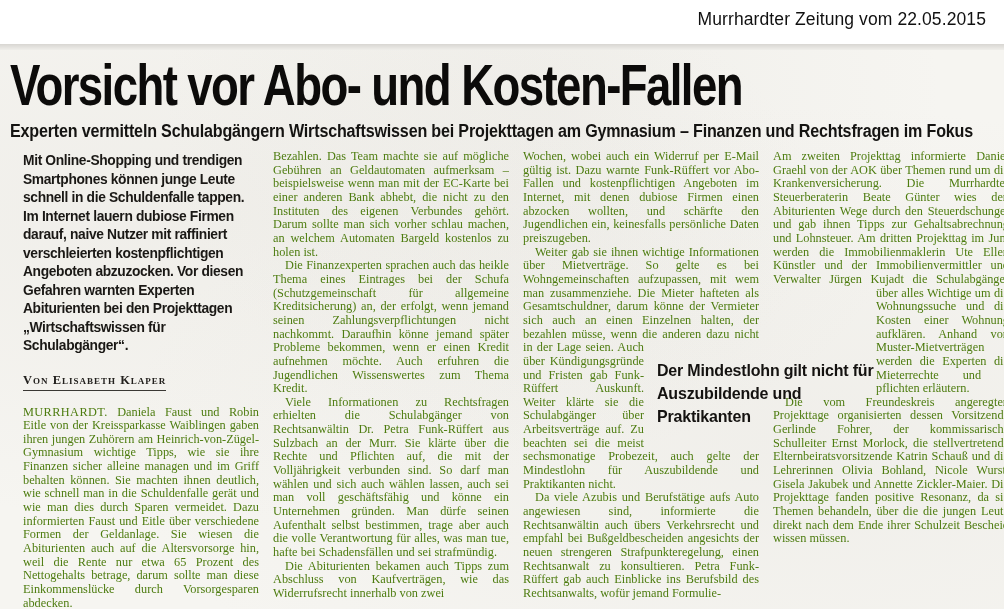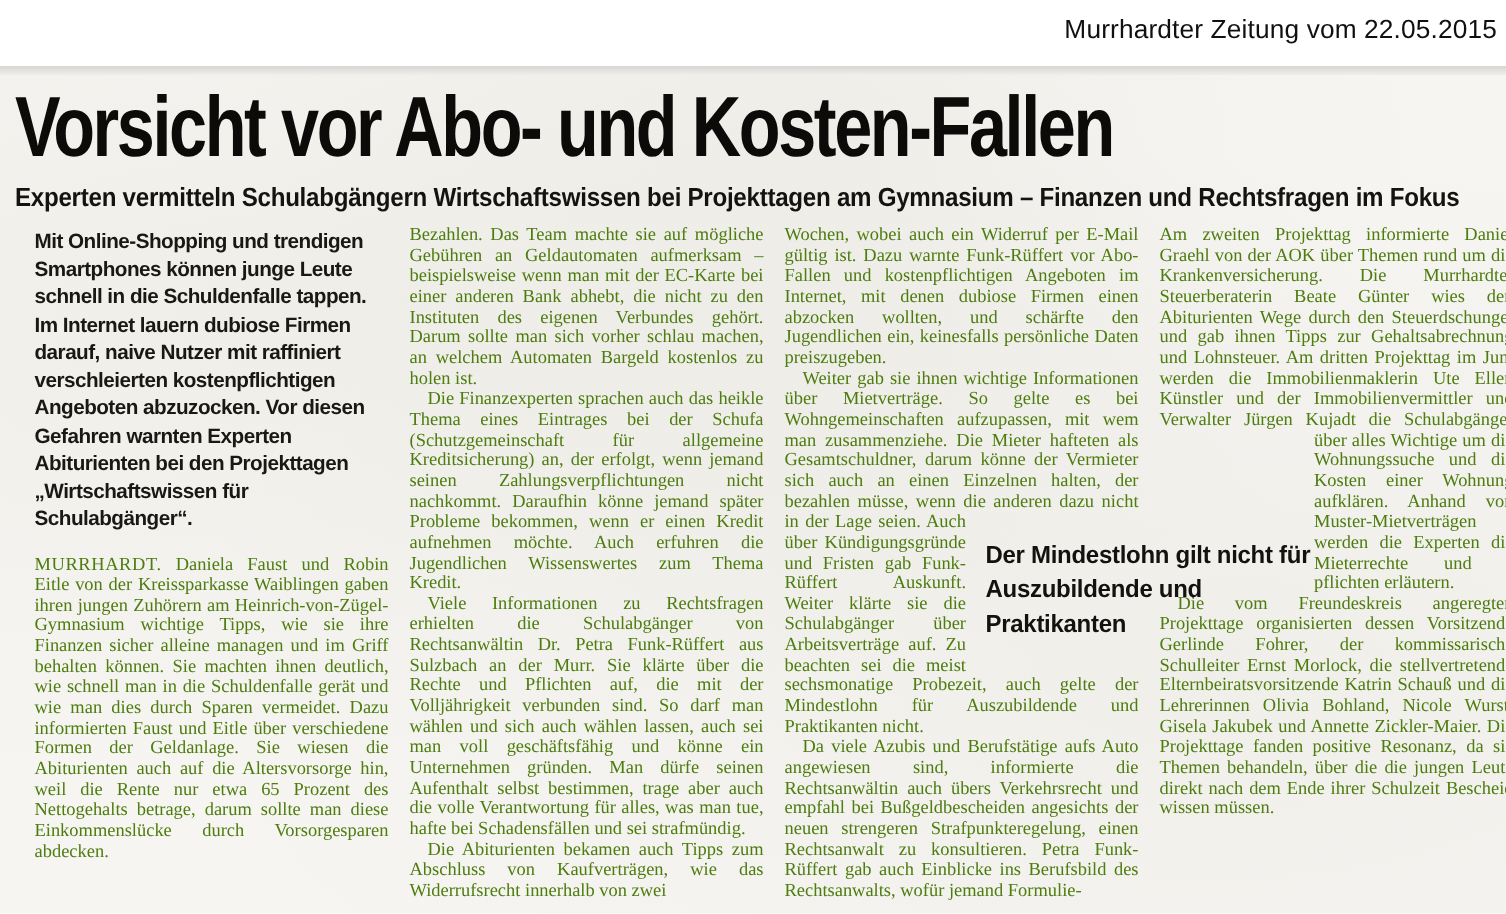--- a/index.html
+++ b/index.html
@@ -15,21 +15,21 @@
       radial-gradient(ellipse at 18% 30%, rgba(210,206,198,.18), transparent 55%),
       radial-gradient(ellipse at 80% 70%, rgba(205,201,193,.15), transparent 60%),
       radial-gradient(ellipse at 55% 10%, rgba(200,196,188,.12), transparent 50%),
       #f6f5f1;
   }
   .scan-edge{
     position:absolute;left:0;top:44px;width:1004px;height:6px;
     background:linear-gradient(#d8d6d2,#efeeea);
   }
   .masthead{
-    position:absolute;top:9px;right:6px;
+    position:absolute;top:9px;right:18px;
     font-family:"Liberation Sans", sans-serif;
     font-size:17.5px;color:#101010;letter-spacing:.1px;
   }
   .headline{
     position:absolute;left:10px;top:52px;margin:0;
     font-family:"Liberation Sans", sans-serif;
     font-weight:bold;font-size:57px;color:#0c0b0a;
     letter-spacing:-2px;white-space:nowrap;
     transform:scaleX(.80);transform-origin:left top;
   }
@@ -86,20 +86,23 @@
 
 <div class="masthead">Murrhardter Zeitung vom 22.05.2015</div>
 
 <h1 class="headline">Vorsicht vor Abo- und Kosten-Fallen</h1>
 <h2 class="subheadline">Experten vermitteln Schulabgängern Wirtschaftswissen bei Projekttagen am Gymnasium – Finanzen und Rechtsfragen im Fokus</h2>
 
 <div class="columns">
 
   <div class="col">
     <div class="lead">Mit Online-Shopping und trendigen Smartphones können junge Leute schnell in die Schuldenfalle tappen. Im Internet lauern dubiose Firmen darauf, naive Nutzer mit raffiniert verschleierten kostenpflichtigen Angeboten abzuzocken. Vor diesen Gefahren warnten Experten Abiturienten bei den Projekttagen „Wirtschaftswissen für Schulabgänger“.</div>
+    <div>
+      <span class="byline">Von Elisabeth Klaper</span>
+    </div>
     <p class="bodytext"><span class="dateline">MURRHARDT.</span><span> Daniela Faust und Robin Eitle von der Kreissparkasse Waiblingen gaben ihren jungen Zuhörern am Heinrich-von-Zügel-Gymnasium wichtige Tipps, wie sie ihre Finanzen sicher alleine managen und im Griff behalten können. Sie machten ihnen deutlich, wie schnell man in die Schuldenfalle gerät und wie man dies durch Sparen vermeidet. Dazu informierten Faust und Eitle über verschiedene Formen der Geldanlage. Sie wiesen die Abiturienten auch auf die Altersvorsorge hin, weil die Rente nur etwa 65 Prozent des Nettogehalts betrage, darum sollte man diese Einkommenslücke durch Vorsorgesparen abdecken.</span></p>
 
   </div>
 
   <div class="col">
     <p class="bodytext">Bezahlen. Das Team machte sie auf mögliche Gebühren an Geldautomaten aufmerksam – beispielsweise wenn man mit der EC-Karte bei einer anderen Bank abhebt, die nicht zu den Instituten des eigenen Verbundes gehört. Darum sollte man sich vorher schlau machen, an welchem Automaten Bargeld kostenlos zu holen ist.</p>
     <p class="bodytext">Die Finanzexperten sprachen auch das heikle Thema eines Eintrages bei der Schufa (Schutzgemeinschaft für allgemeine Kreditsicherung) an, der erfolgt, wenn jemand seinen Zahlungsverpflichtungen nicht nachkommt. Daraufhin könne jemand später Probleme bekommen, wenn er einen Kredit aufnehmen möchte. Auch erfuhren die Jugendlichen Wissenswertes zum Thema Kredit.</p>
     <p class="bodytext">Viele Informationen zu Rechtsfragen erhielten die Schulabgänger von Rechtsanwältin Dr. Petra Funk-Rüffert aus Sulzbach an der Murr. Sie klärte über die Rechte und Pflichten auf, die mit der Volljährigkeit verbunden sind. So darf man wählen und sich auch wählen lassen, auch sei man voll geschäftsfähig und könne ein Unternehmen gründen. Man dürfe seinen Aufenthalt selbst bestimmen, trage aber auch die volle Verantwortung für alles, was man tue, hafte bei Schadensfällen und sei strafmündig.</p>
     <p class="bodytext">Die Abiturienten bekamen auch Tipps zum Abschluss von Kaufverträgen, wie das Widerrufsrecht innerhalb von zwei</p>
   </div>

